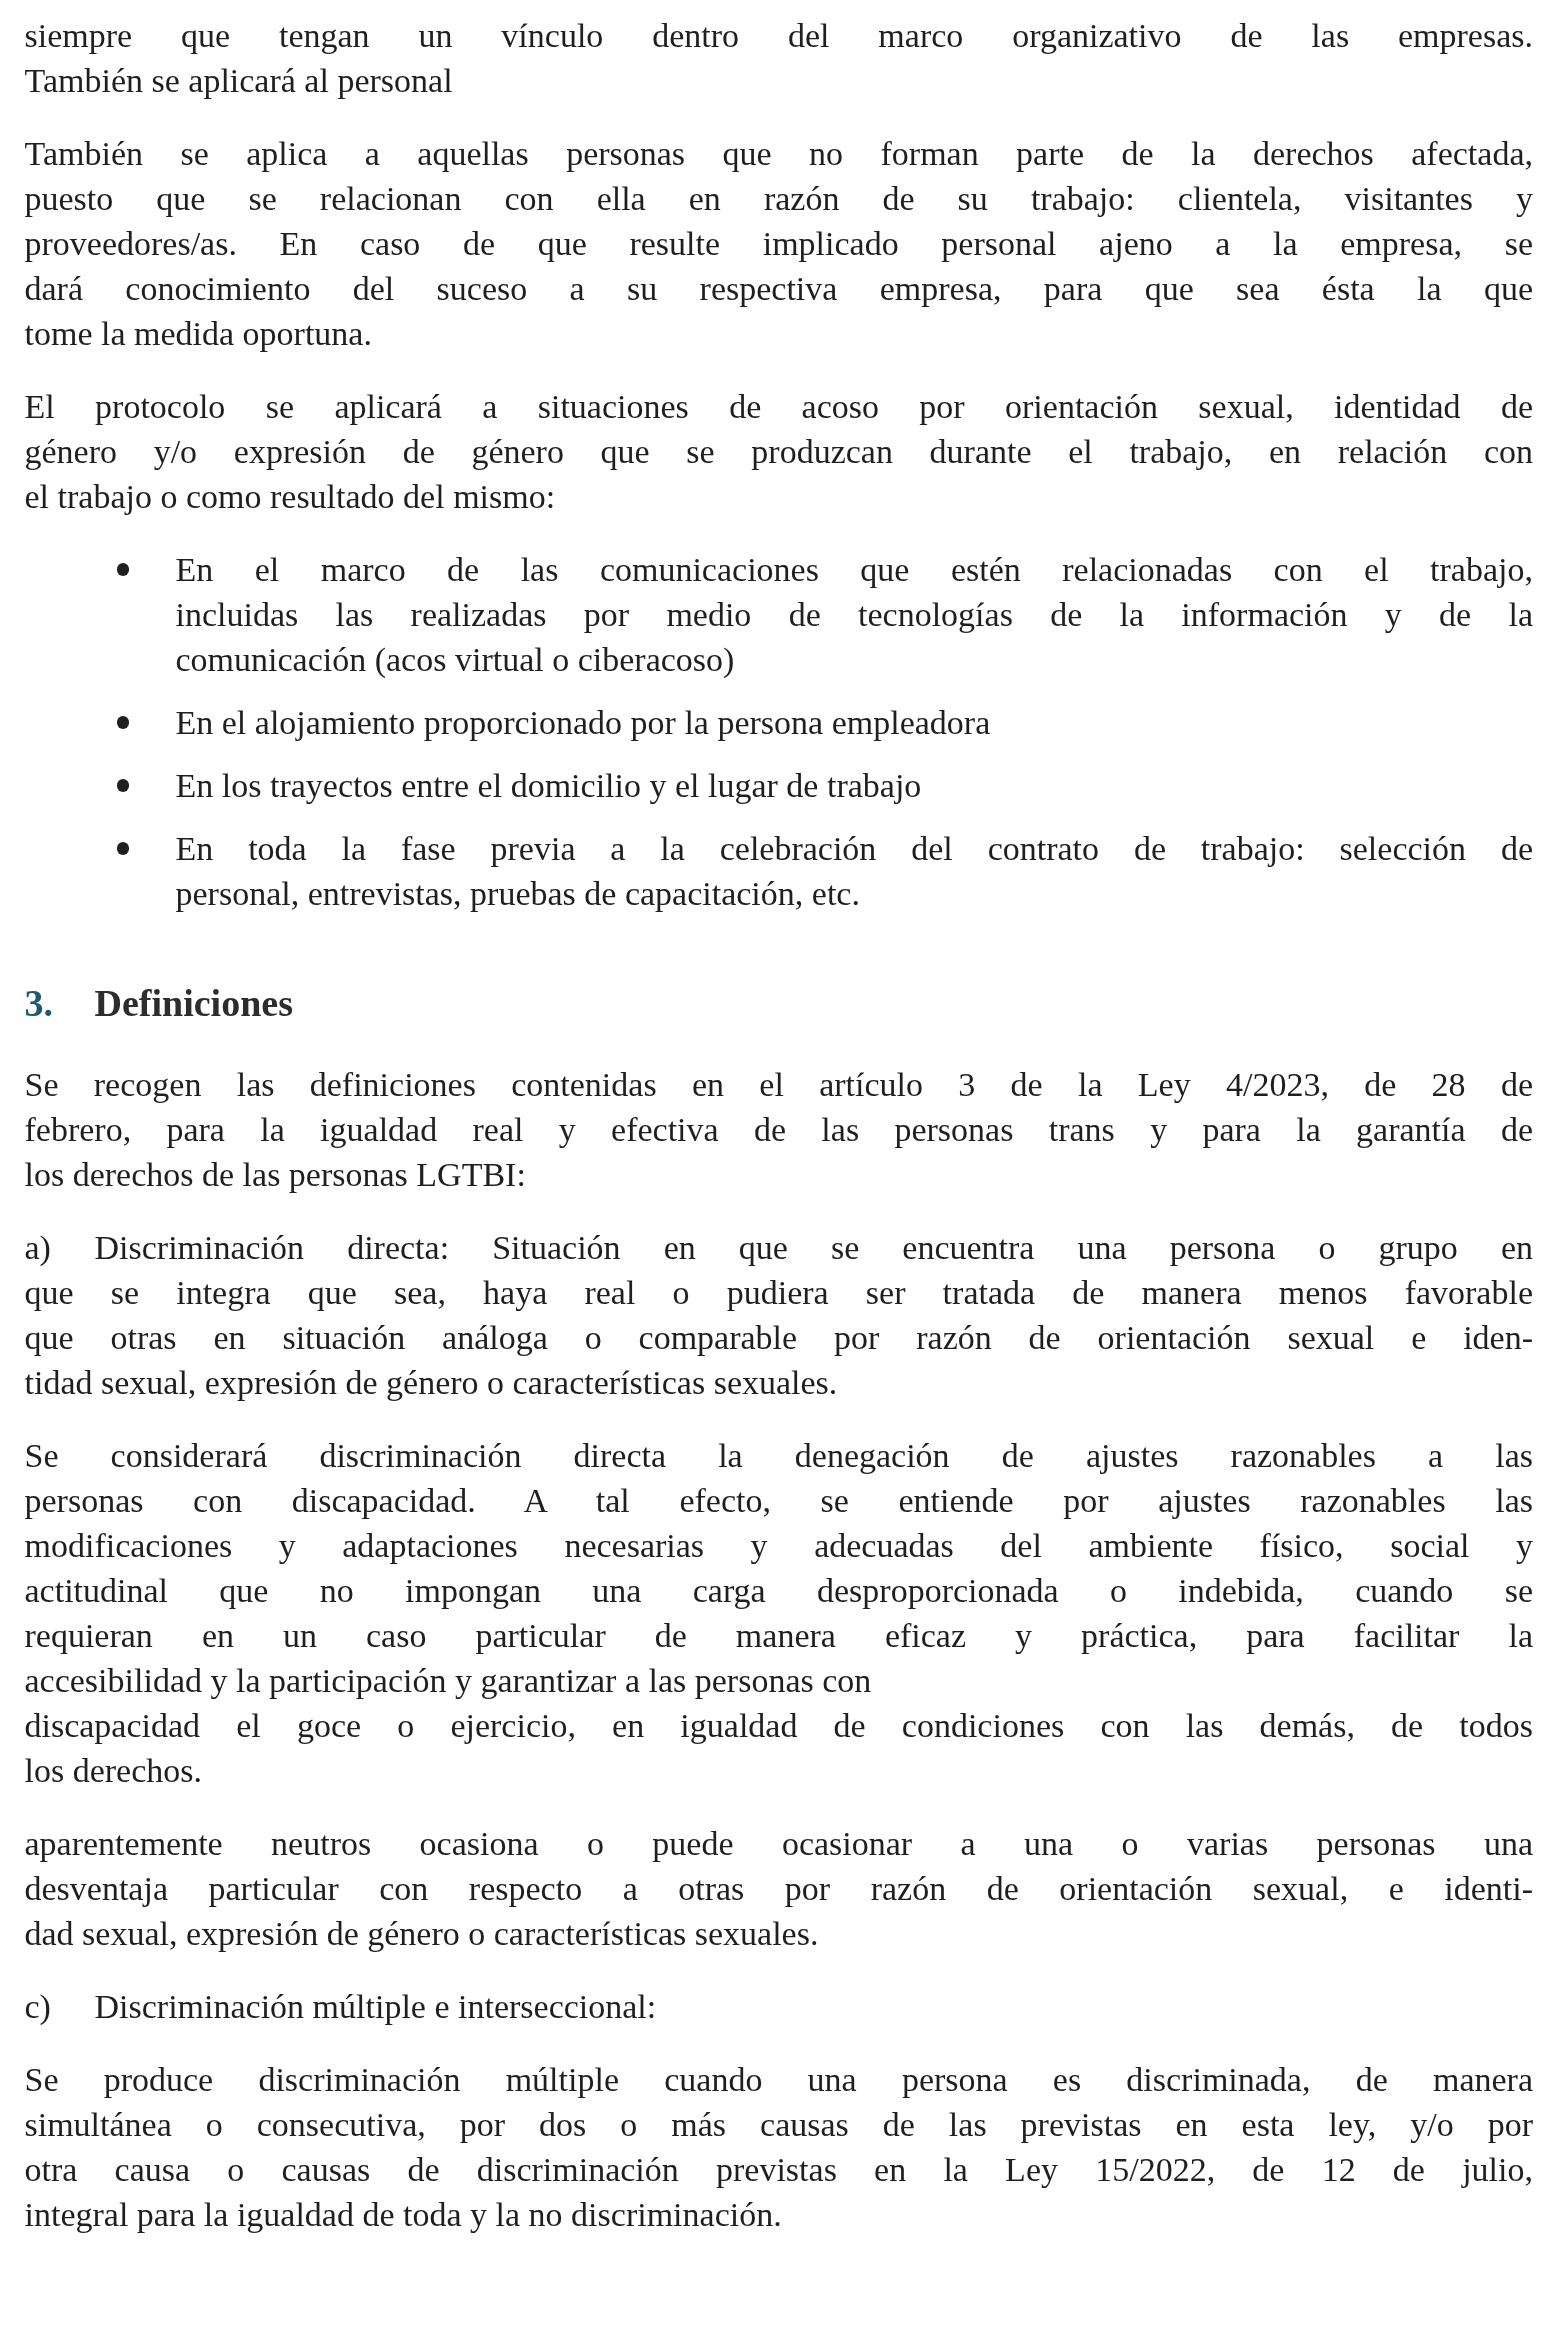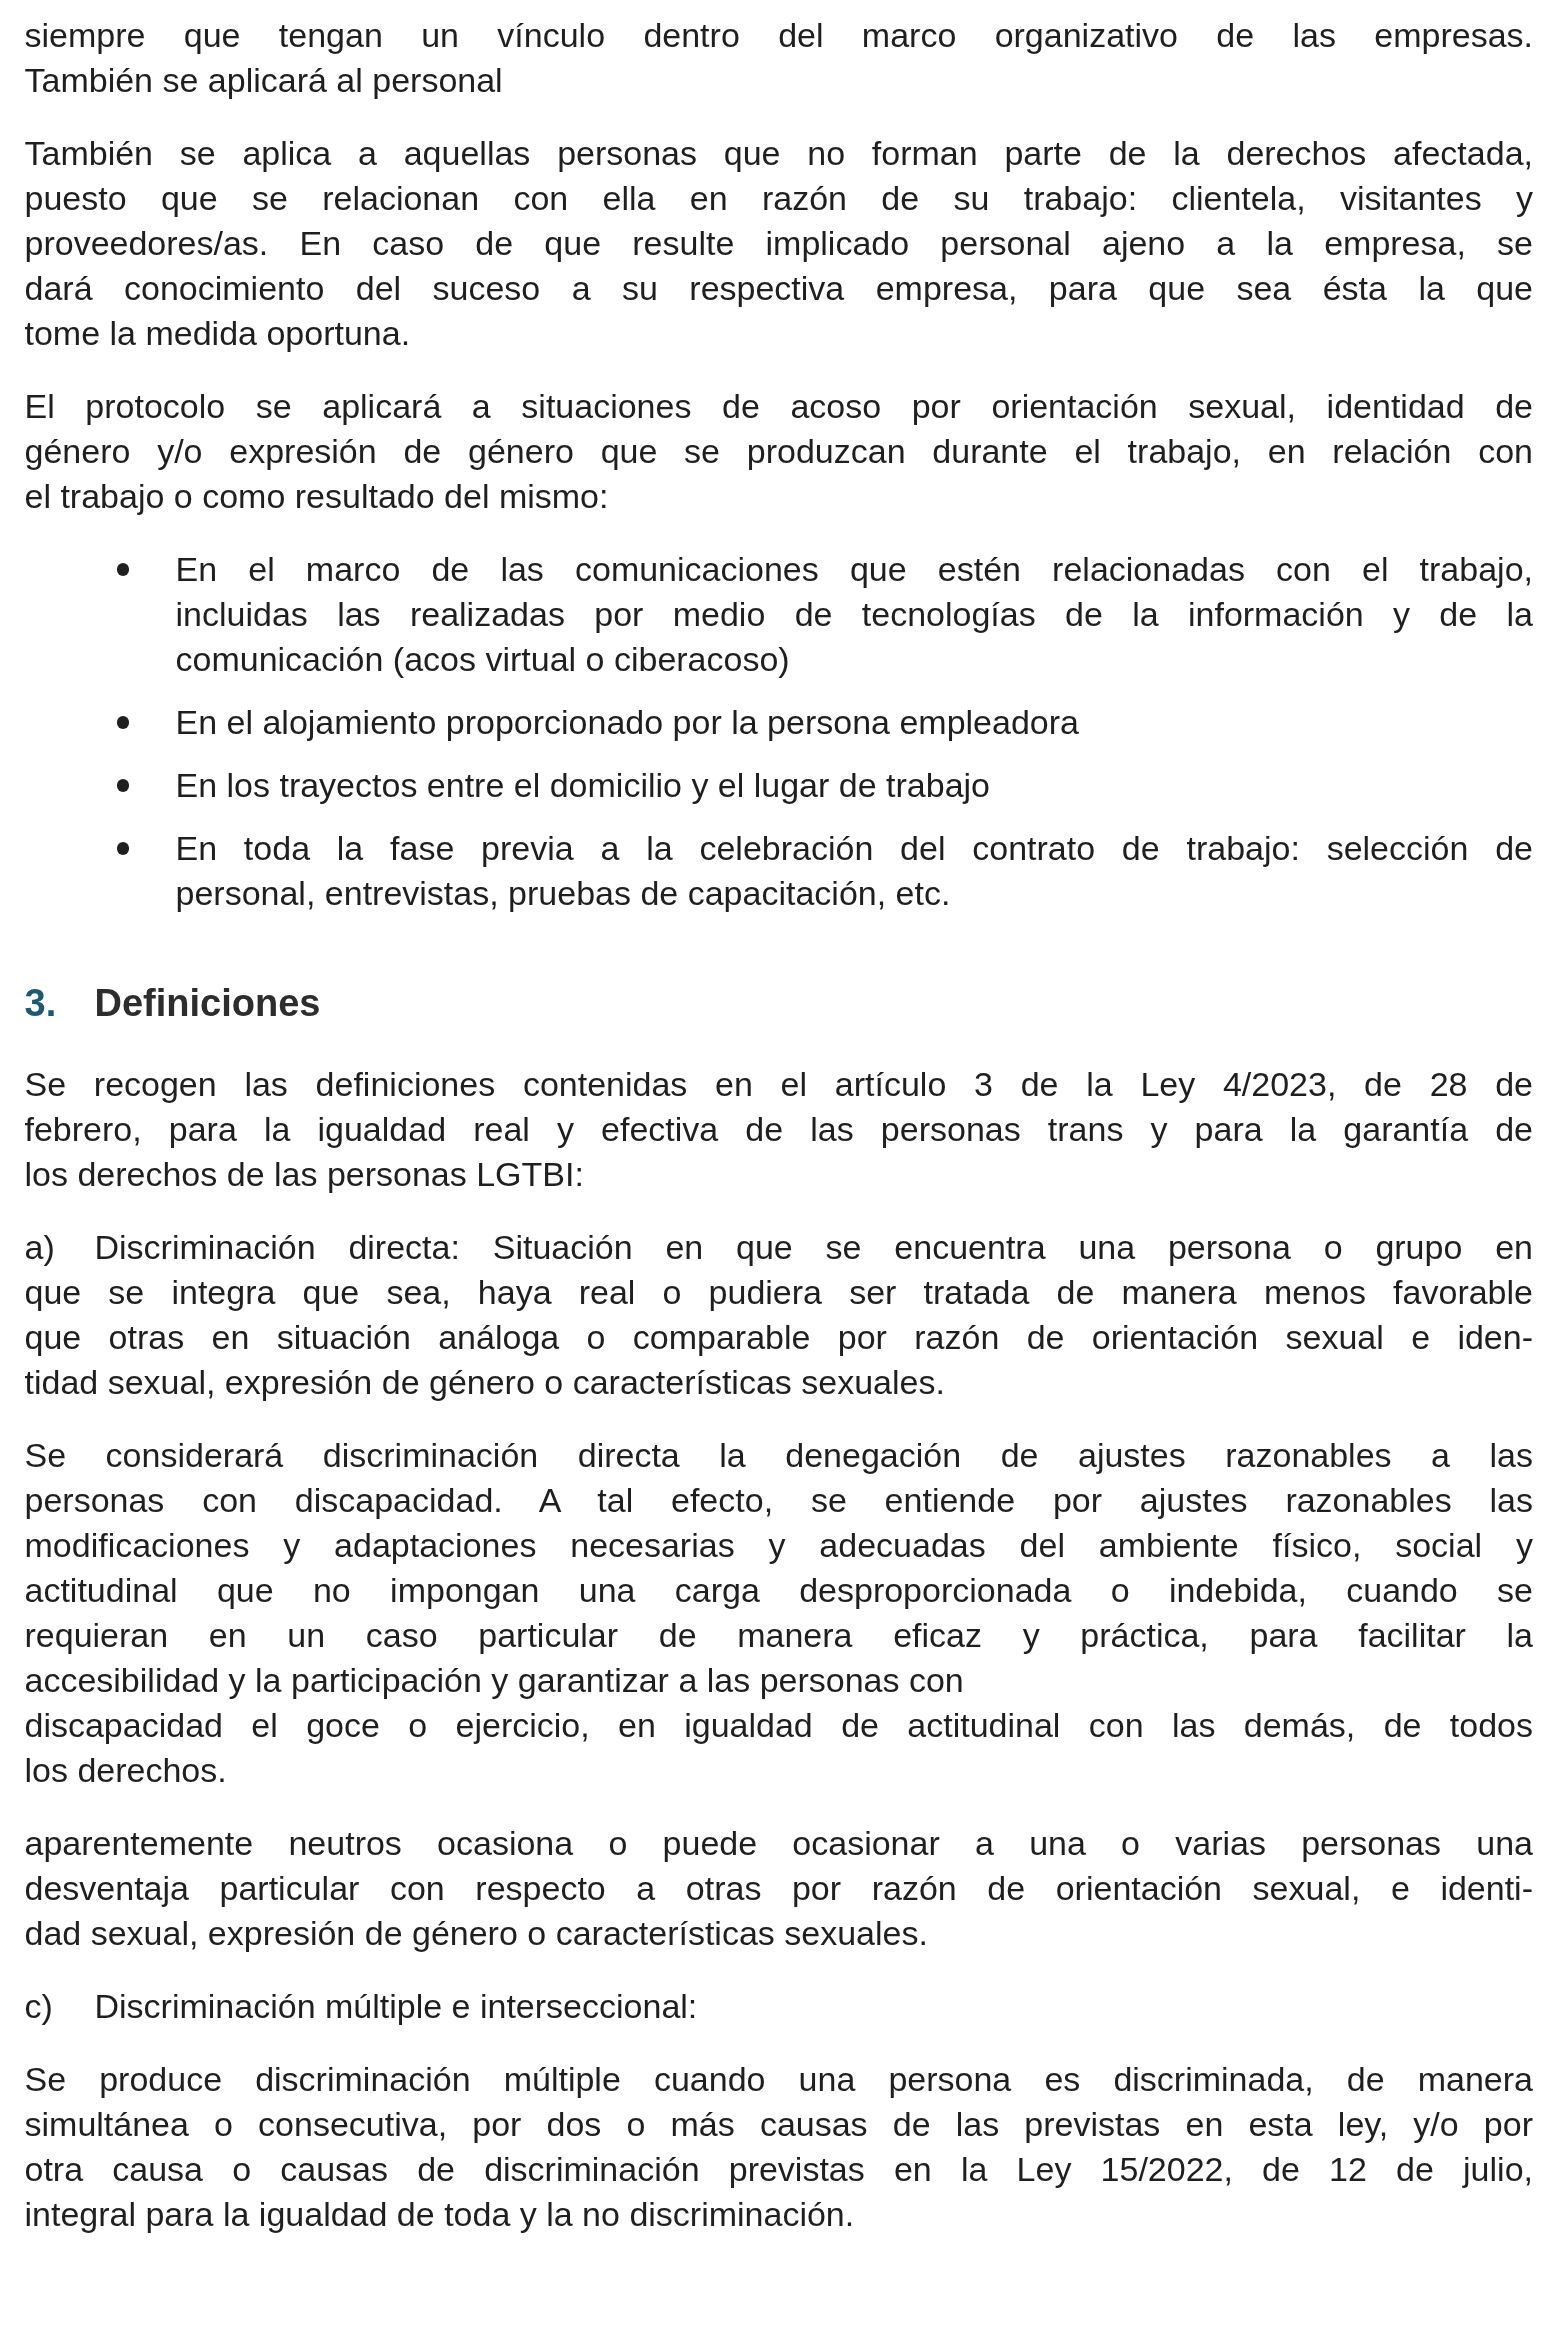--- a/index.html
+++ b/index.html
@@ -8,20 +8,21 @@
     height: 2342px;
     background: #ffffff;
     overflow: hidden;
     font-family: "Liberation Sans", sans-serif;
   }
   .page {
     box-sizing: border-box;
     width: 1567px;
     height: 1889px;
     padding: 13px 34px 0 24.5px;
+    font-family: Liberation Serif, serif;
   }
   .line {
     font-size: 34px;
     line-height: 45px;
     color: #1f1f1f;
     text-align: justify;
     white-space: normal;
   }
   
   .line.j { text-align-last: justify; }
@@ -111,21 +112,21 @@
       <div class="line j">que otras en situación análoga o comparable por razón de orientación sexual e iden-</div>
       <div class="line">tidad sexual, expresión de género o características sexuales.</div>
     </div>
     <div class="para">
       <div class="line j">Se considerará discriminación directa la denegación de ajustes razonables a las</div>
       <div class="line j">personas con discapacidad. A tal efecto, se entiende por ajustes razonables las</div>
       <div class="line j">modificaciones y adaptaciones necesarias y adecuadas del ambiente físico, social y</div>
       <div class="line j">actitudinal que no impongan una carga desproporcionada o indebida, cuando se</div>
       <div class="line j">requieran en un caso particular de manera eficaz y práctica, para facilitar la</div>
       <div class="line">accesibilidad y la participación y garantizar a las personas con</div>
-      <div class="line j">discapacidad el goce o ejercicio, en igualdad de actitudinal con las demás, de todos</div>
+      <div class="line j">discapacidad el goce o ejercicio, en igualdad de condiciones con las demás, de todos</div>
       <div class="line">los derechos.</div>
     </div>
     <div class="para">
       <div class="line j">aparentemente neutros ocasiona o puede ocasionar a una o varias personas una</div>
       <div class="line j">desventaja particular con respecto a otras por razón de orientación sexual, e identi-</div>
       <div class="line">dad sexual, expresión de género o características sexuales.</div>
     </div>
     <div class="para">
       <div class="line"><span class="plabel">c)</span>Discriminación múltiple e interseccional:</div>
     </div>

